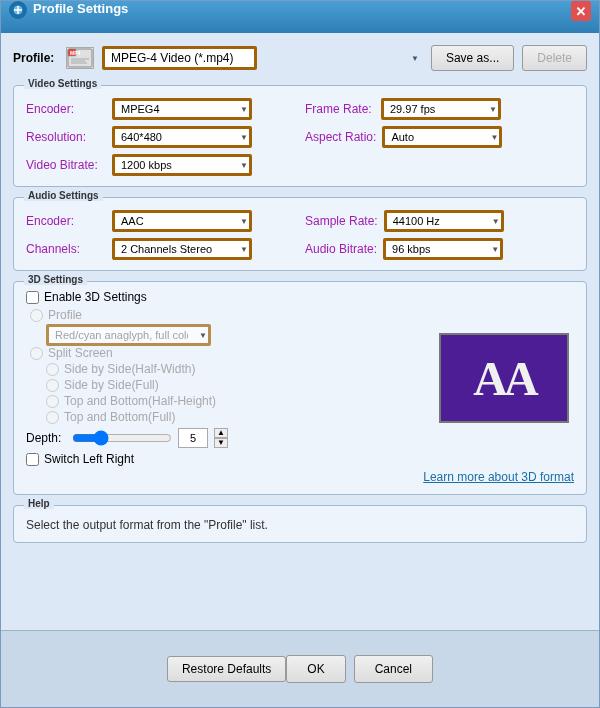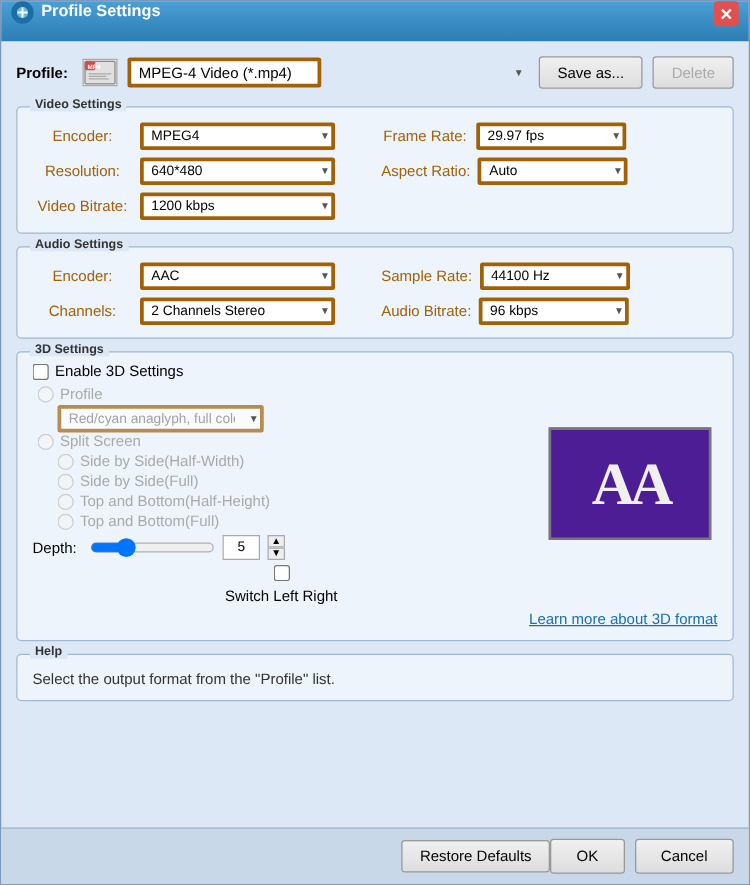--- a/index.html
+++ b/index.html
@@ -158,31 +158,31 @@
       grid-template-columns: 1fr 1fr;
       gap: 6px 10px;
       margin-top: 4px;
     }
     .form-row {
       display: flex;
       align-items: center;
       gap: 6px;
     }
     .form-label {
-      text-align: center;
+      text-align: left;
       min-width: 80px;
       font-size: 12px;
-      color: #a16207;
+      color: #a21caf;
     }
     .form-label-sm {
       min-width: 70px;
     }
     .field-select {
       height: 22px;
-      width: 156px;
+      width: 140px;
       font-size: 11px;
     }
     .field-select-sm {
       width: 120px;
     }
     .three-d-section {
       border: 1px solid #a0b8d0;
       border-radius: 4px;
       background: #edf4fc;
       padding: 8px 12px 10px;
@@ -278,21 +278,20 @@
       align-items: center;
       justify-content: center;
       cursor: pointer;
       line-height: 1;
     }
     .switch-row {
       display: flex;
       align-items: center;
       gap: 5px;
       margin-top: 4px;
-      flex-direction: column;
     }
     .learn-link {
       color: #1a6fa8;
       text-decoration: underline;
       font-size: 12px;
       cursor: pointer;
       text-align: center;
     }
     .link-row {
       display: flex;
@@ -308,23 +307,23 @@
       margin-top: 4px;
     }
     .help-text {
       font-size: 12px;
       color: #333;
       margin-top: 4px;
     }
     .footer {
       background: #c8d8e8;
       border-top: 1px solid #9ab4cc;
-      padding: 8px 12px;
-      display: flex;
-      justify-content: flex-end;
+      padding: 24px 12px;
+      display: flex;
+      justify-content: center;
       align-items: center;
       flex-shrink: 0;
     }
     .footer-right {
       display: flex;
       gap: 8px;
     }
     .btn-ok, .btn-cancel {
       height: 28px;
       padding: 0 20px;

